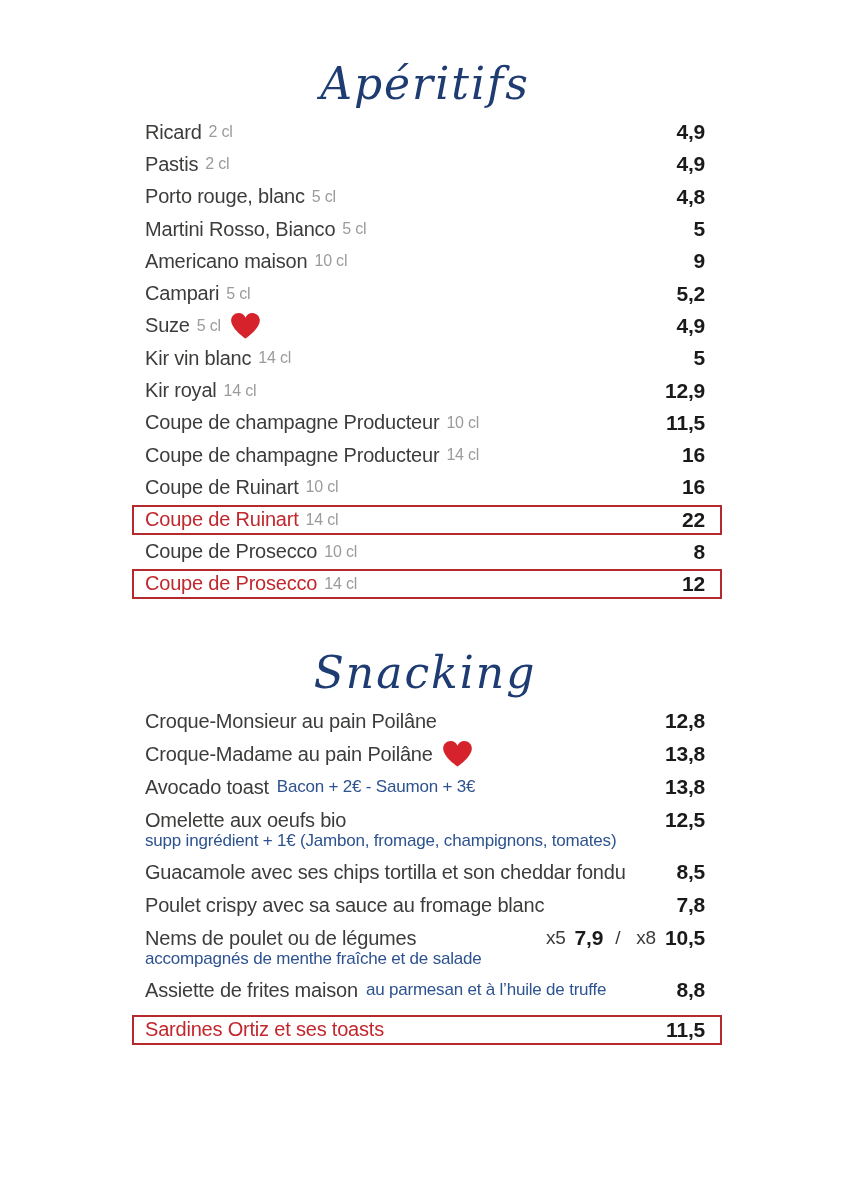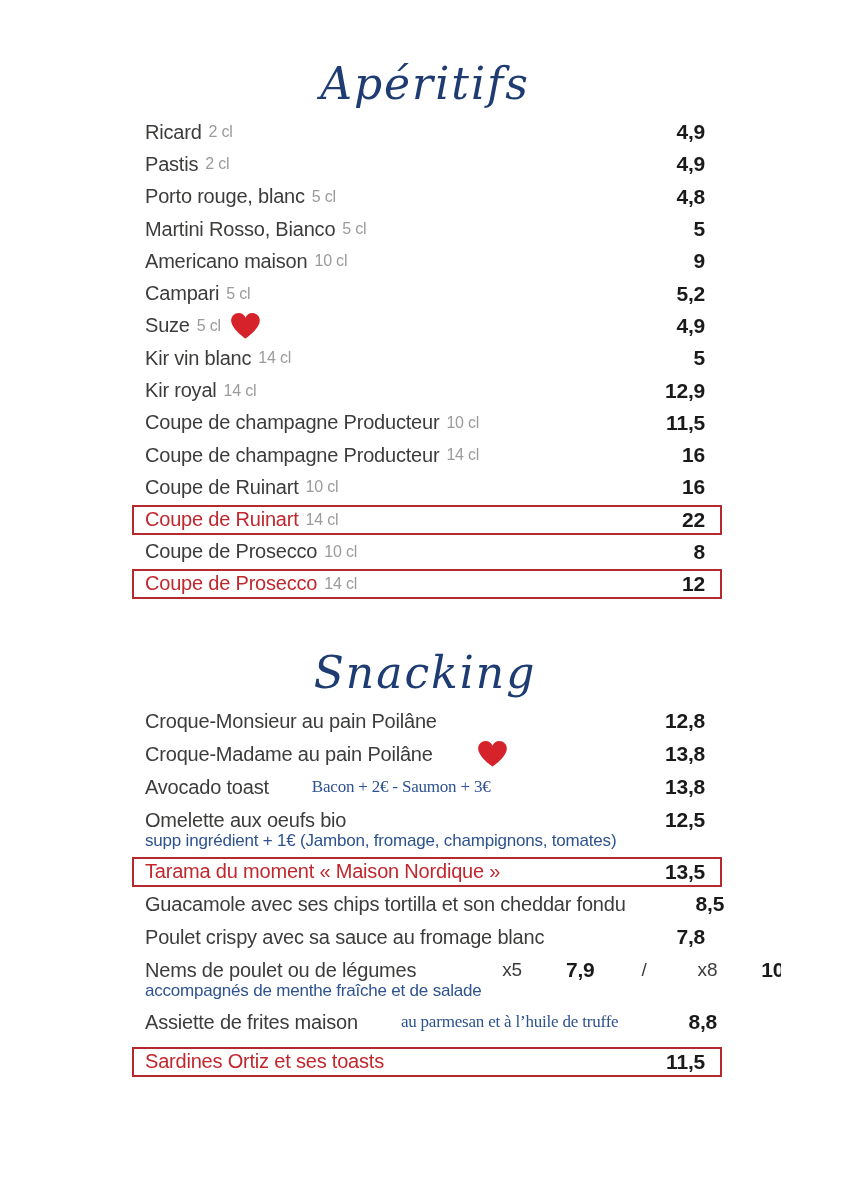--- a/index.html
+++ b/index.html
@@ -24,34 +24,34 @@
     margin-bottom:10px;
   }
   .row{
     display:flex;
     align-items:center;
     height:32.3px;
     font-size:20px;
     color:#3c3c3b;
     letter-spacing:-0.2px;
   }
-  .sec-1 .row{height:33px;gap:35px;}
+  .sec-1 .row{height:33px;}
   .row.boxed{
     height:30px;
     box-sizing:border-box;
     border:2px solid #b5282c;
     margin:1px -17px 1px -13px;
     padding:0 15px 0 11px;
   }
   .row.boxed .name{color:#c1272d;}
   .name{white-space:pre;}
   .size{color:#9b9b9b;font-size:16px;margin-left:7px;white-space:pre;}
   .heart{margin-left:10px;display:flex;align-items:center;}
   .heart svg{display:block;}
-  .inote{color:#2d5290;font-size:17px;margin-left:8px;white-space:pre;font-family:Liberation Serif, serif;}
+  .inote{color:#2d5290;font-size:17px;margin-left:8px;white-space:pre;}
   .spacer{flex:1;}
   .price{font-weight:bold;color:#1a1a1a;font-size:21px;white-space:pre;}
   .qty{color:#3c3c3b;font-size:19px;margin-left:16px;}
   .qty + .price{margin-left:9px;}
   .psep{color:#3c3c3b;font-size:19px;margin-left:12px;}
   .bnote{
     color:#2d5290;
     font-size:17px;
     height:24px;
     line-height:18px;
@@ -184,25 +184,20 @@
           <span class="inote">Bacon + 2€ - Saumon + 3€</span>
           <span class="spacer"></span>
           <span class="price">13,8</span>
         </div>
         <div class="row">
           <span class="name">Omelette aux oeufs bio</span>
           <span class="spacer"></span>
           <span class="price">12,5</span>
         </div>
         <div class="bnote">supp ingrédient + 1€ (Jambon, fromage, champignons, tomates)</div>
-        <div class="row boxed">
-          <span class="name">Tarama du moment « Maison Nordique »</span>
-          <span class="spacer"></span>
-          <span class="price">13,5</span>
-        </div>
         <div class="row">
           <span class="name">Guacamole avec ses chips tortilla et son cheddar fondu</span>
           <span class="spacer"></span>
           <span class="price">8,5</span>
         </div>
         <div class="row">
           <span class="name">Poulet crispy avec sa sauce au fromage blanc</span>
           <span class="spacer"></span>
           <span class="price">7,8</span>
         </div>

